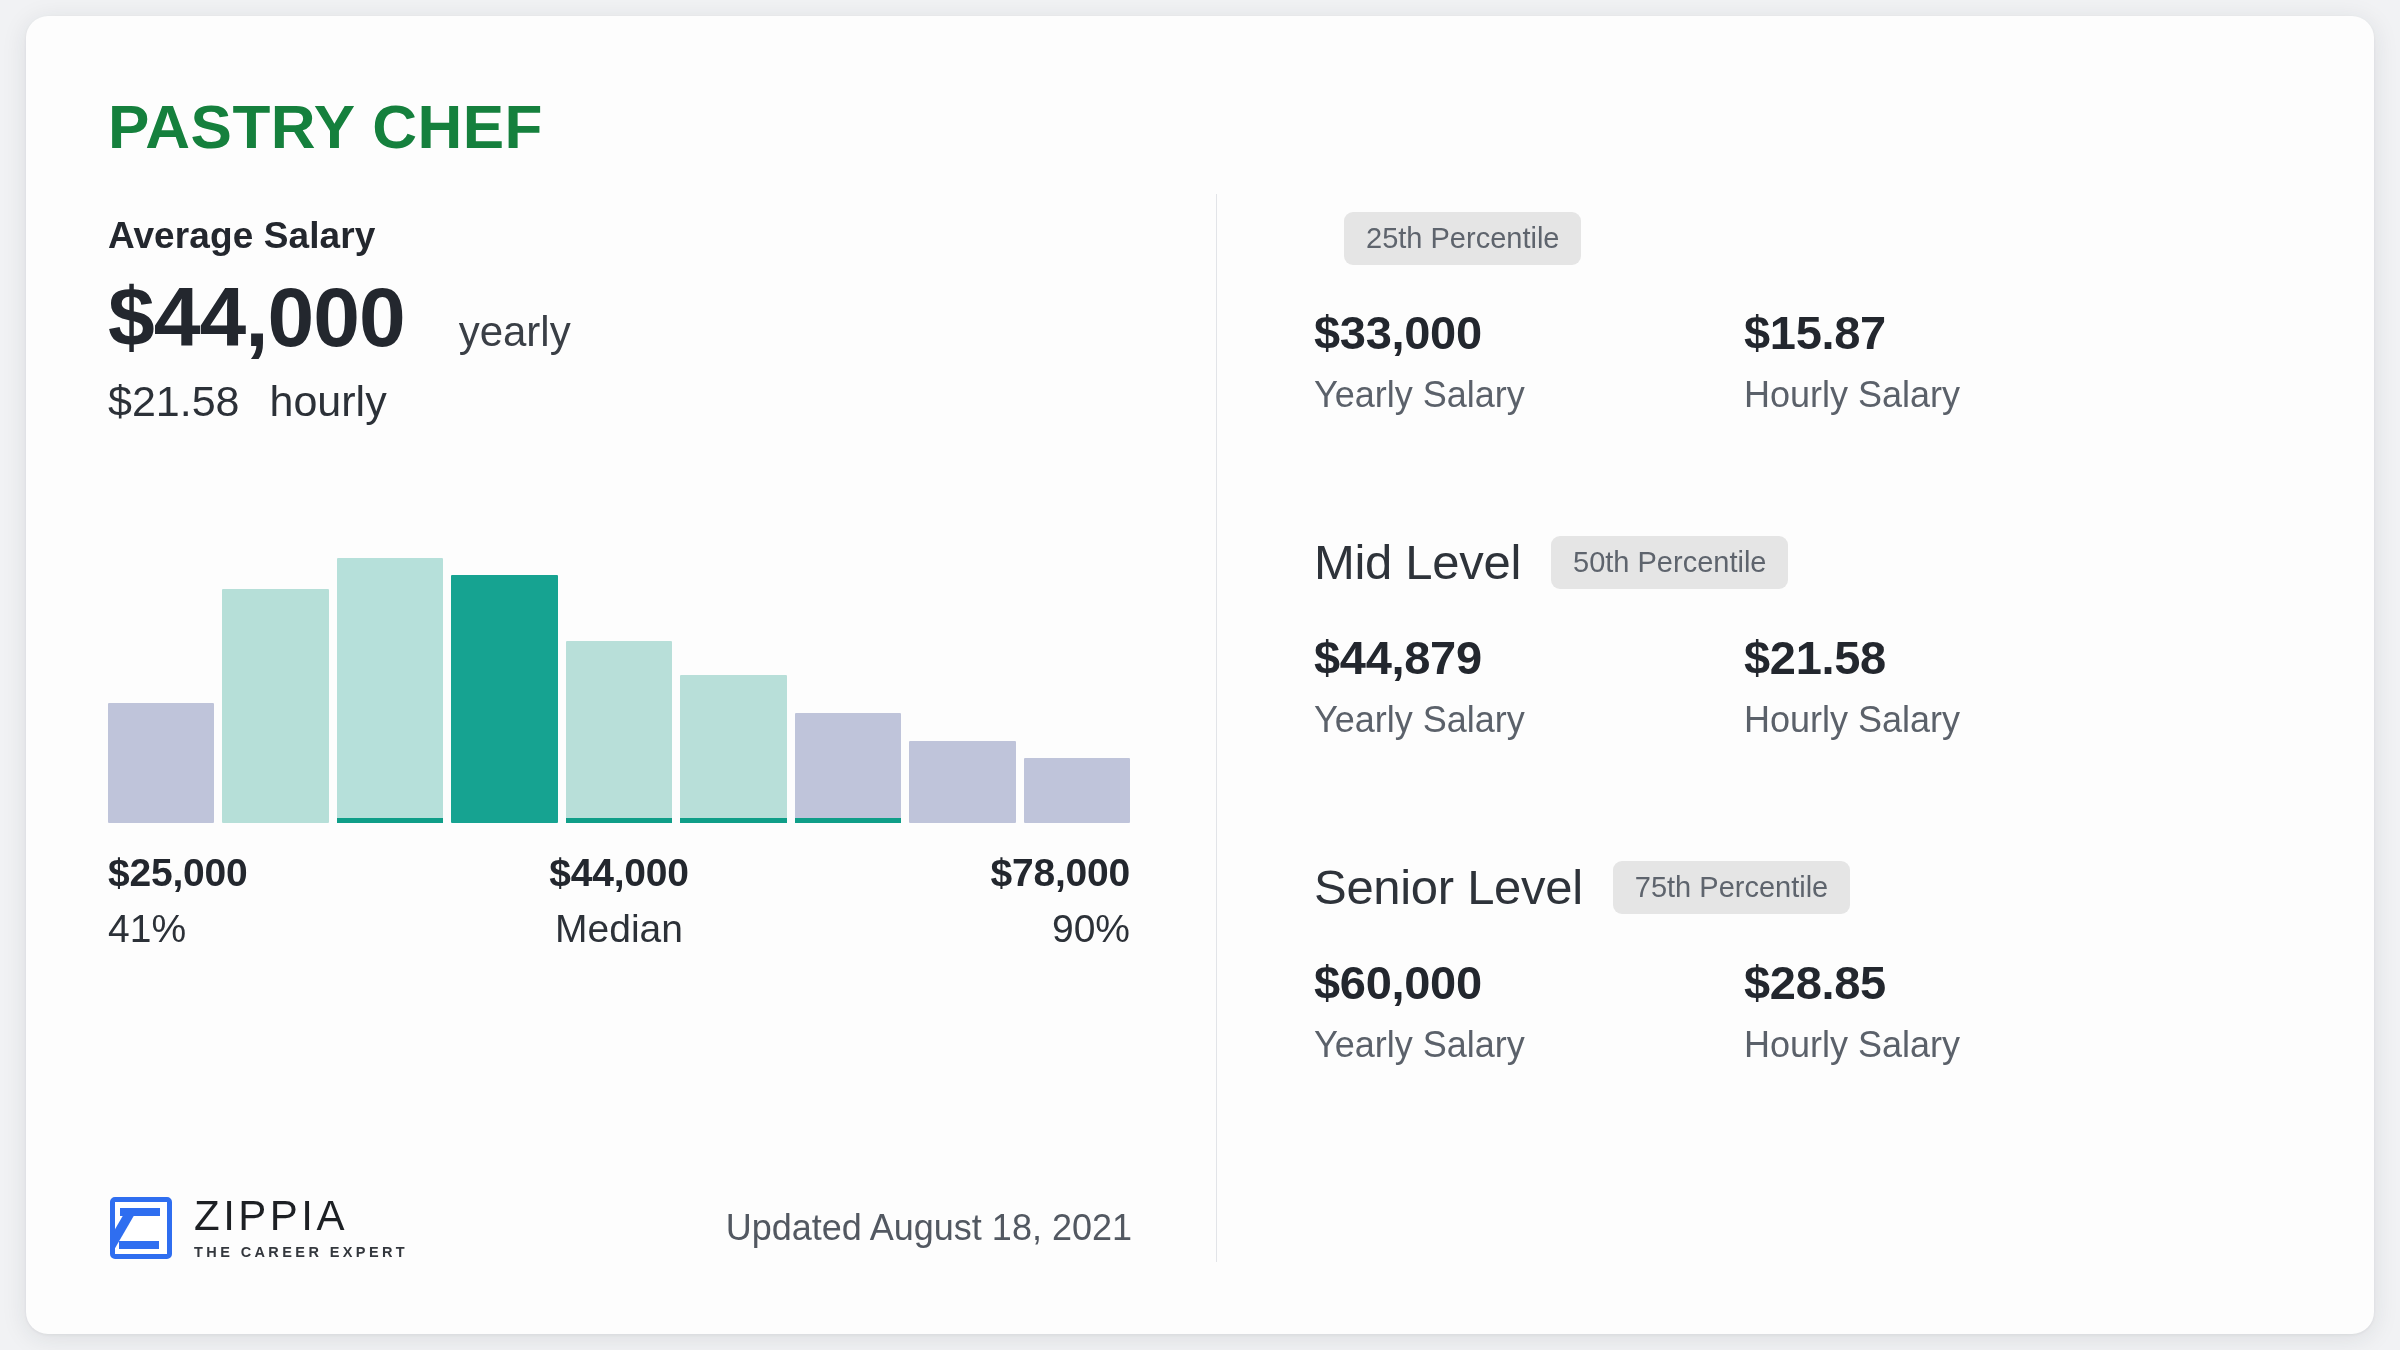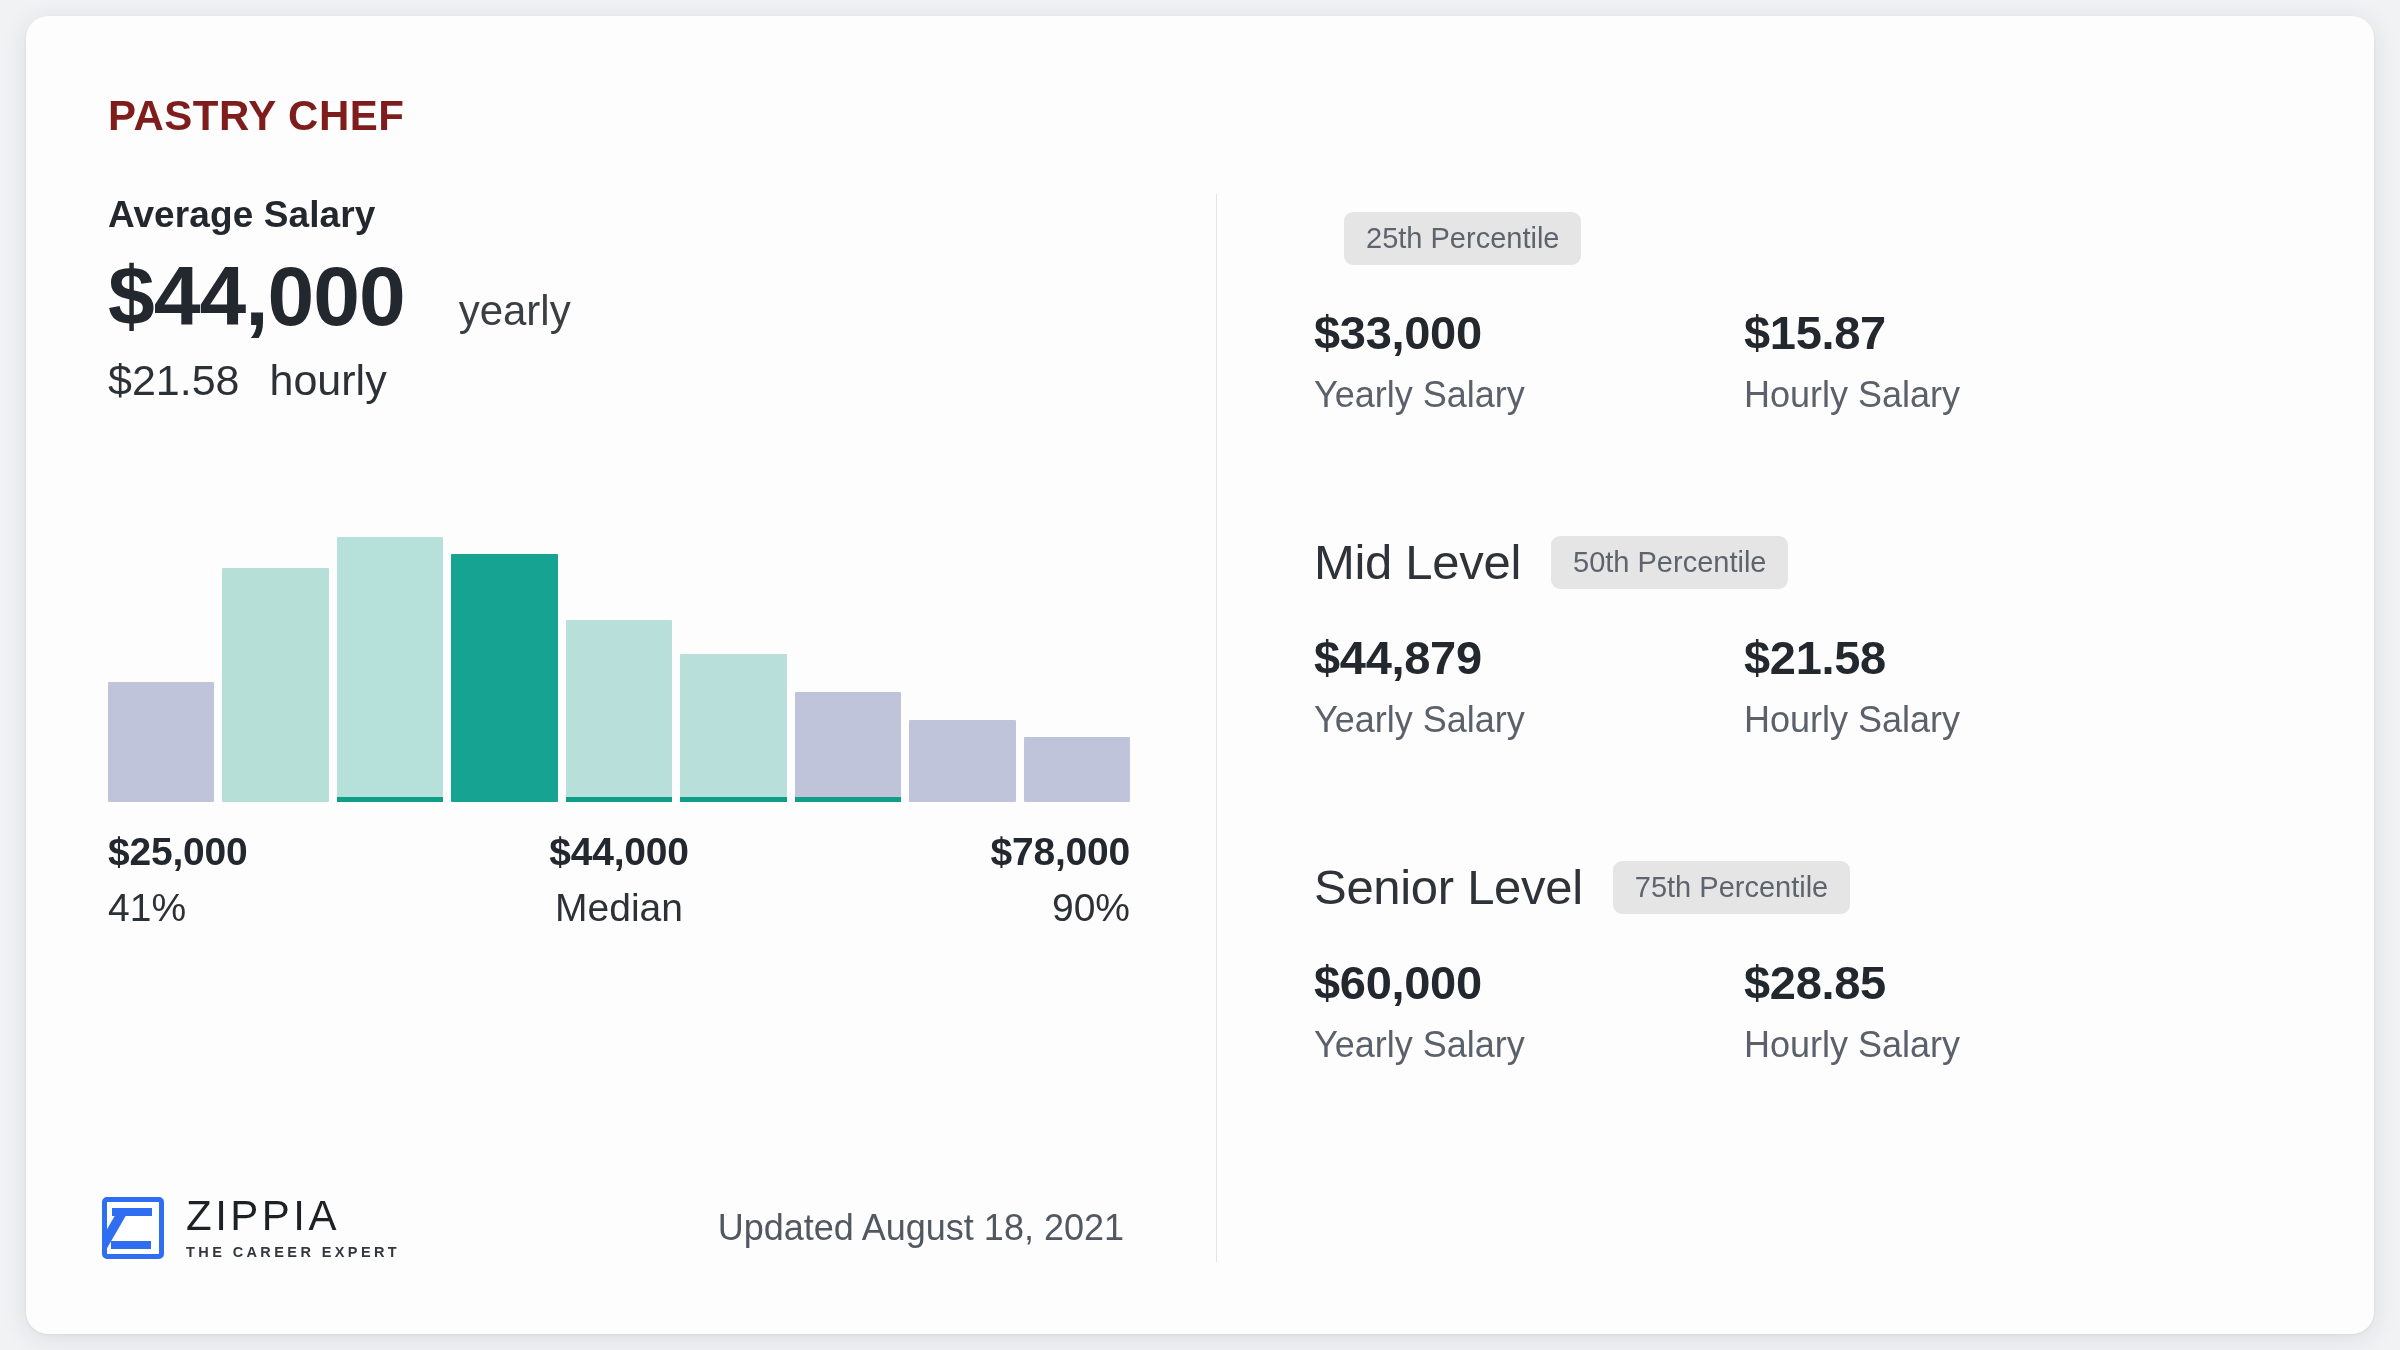--- a/index.html
+++ b/index.html
@@ -34,24 +34,24 @@
 
   
   .left-panel {
     width: 1190px;
     flex: 0 0 1190px;
     padding: 78px 0 0 82px;
     position: relative;
   }
 
   .job-title {
-    font-size: 42px;
+    font-size: 62px;
     font-weight: 700;
     letter-spacing: 0.5px;
-    color: #7f1d1d;
+    color: #15803d;
     line-height: 1.05;
   }
 
   .avg-label {
     margin-top: 56px;
     font-size: 37px;
     font-weight: 700;
     color: #23272e;
     letter-spacing: 0.1px;
   }
@@ -141,21 +141,21 @@
   .axis-sub {
     margin-top: 12px;
     font-size: 39px;
     font-weight: 400;
     color: #2c3138;
   }
 
   
   .footer {
     position: absolute;
-    left: 76px;
+    left: 84px;
     bottom: 74px;
     width: 1022px;
     display: flex;
     align-items: center;
     justify-content: space-between;
   }
   .brand {
     display: flex;
     align-items: center;
   }

